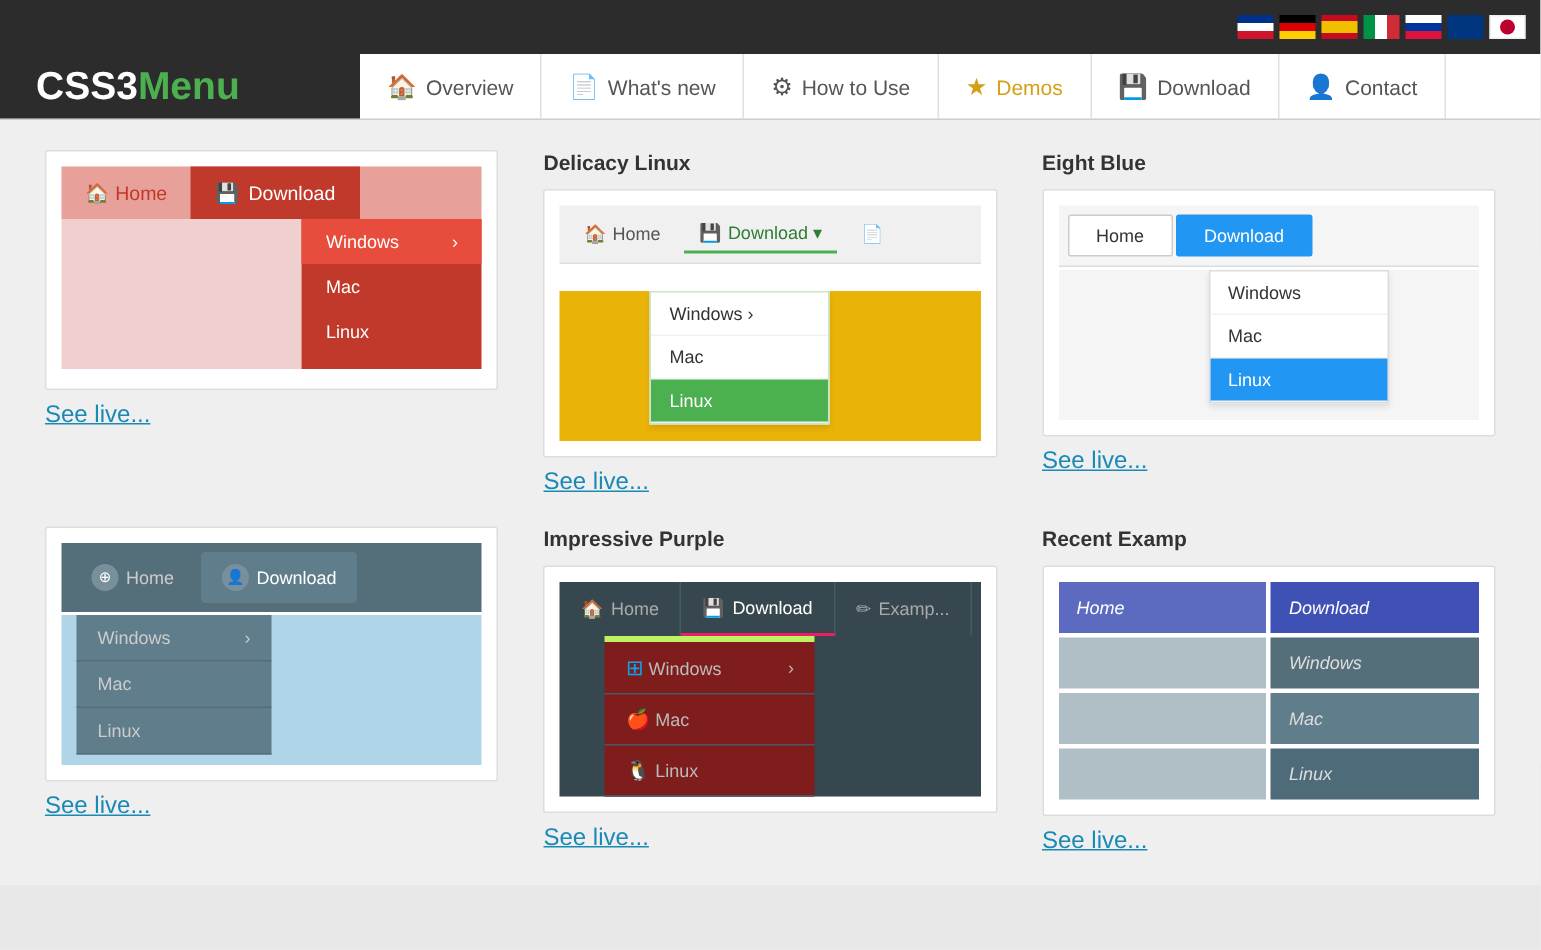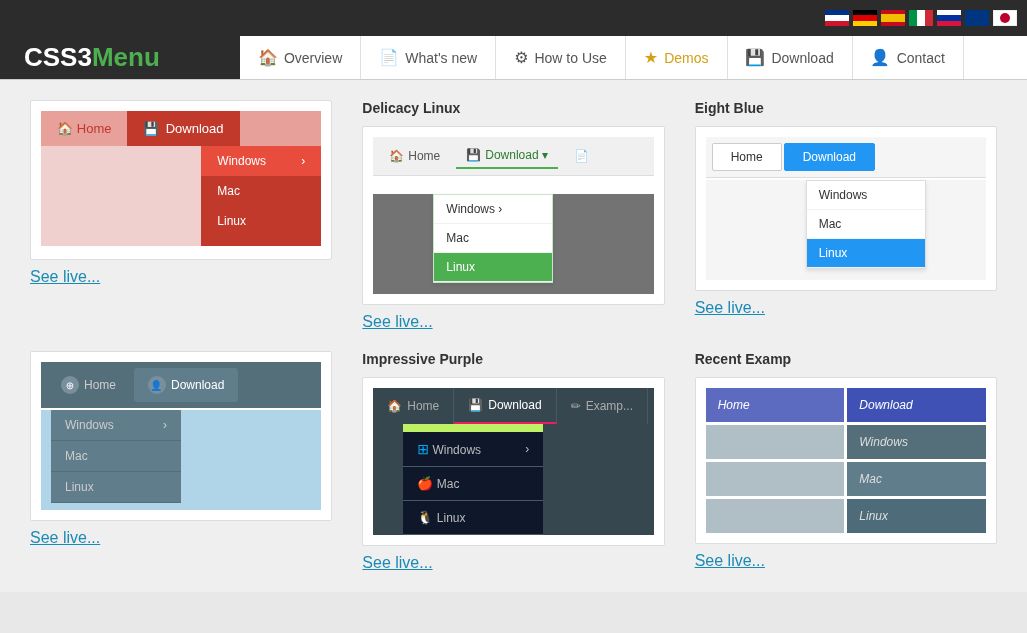--- a/index.html
+++ b/index.html
@@ -286,25 +286,25 @@
       display: flex;
       align-items: center;
       gap: 5px;
       border-right: 1px solid #455a64;
     }
     .imp-nav-item.active {
       color: #fff;
       border-bottom: 2px solid #e91e63;
     }
     .imp-dropdown {
-      background: #0f172a;
+      background: #7f1d1d;
       width: 140px;
       margin-left: 30px;
       margin-top: 0;
-      border-top: 8px solid #bef264;
+      border-top: 4px solid #bef264;
     }
     .imp-drop-item {
       padding: 9px 14px;
       font-size: 12px;
       color: #bbb;
       cursor: pointer;
       display: flex;
       align-items: center;
       justify-content: space-between;
       border-bottom: 1px solid #455a64;
@@ -439,21 +439,21 @@
           <div class="del-nav-item">
             <span>🏠</span> Home
           </div>
           <div class="del-nav-item active">
             <span>💾</span> Download ▾
           </div>
           <div class="del-nav-item">
             <span>📄</span>
           </div>
         </div>
-        <div style="background: #737373; min-height: 100px; position:relative;margin-top:18px;">
+        <div style="background: #eab308; min-height: 100px; position:relative;margin-top:18px;">
           <div class="del-dropdown">
             <div class="del-drop-item">Windows ›</div>
             <div class="del-drop-item">Mac</div>
             <div class="del-drop-item active">Linux</div>
           </div>
         </div>
       </div>
       <span class="see-live">See live...</span>
     </div>
 

